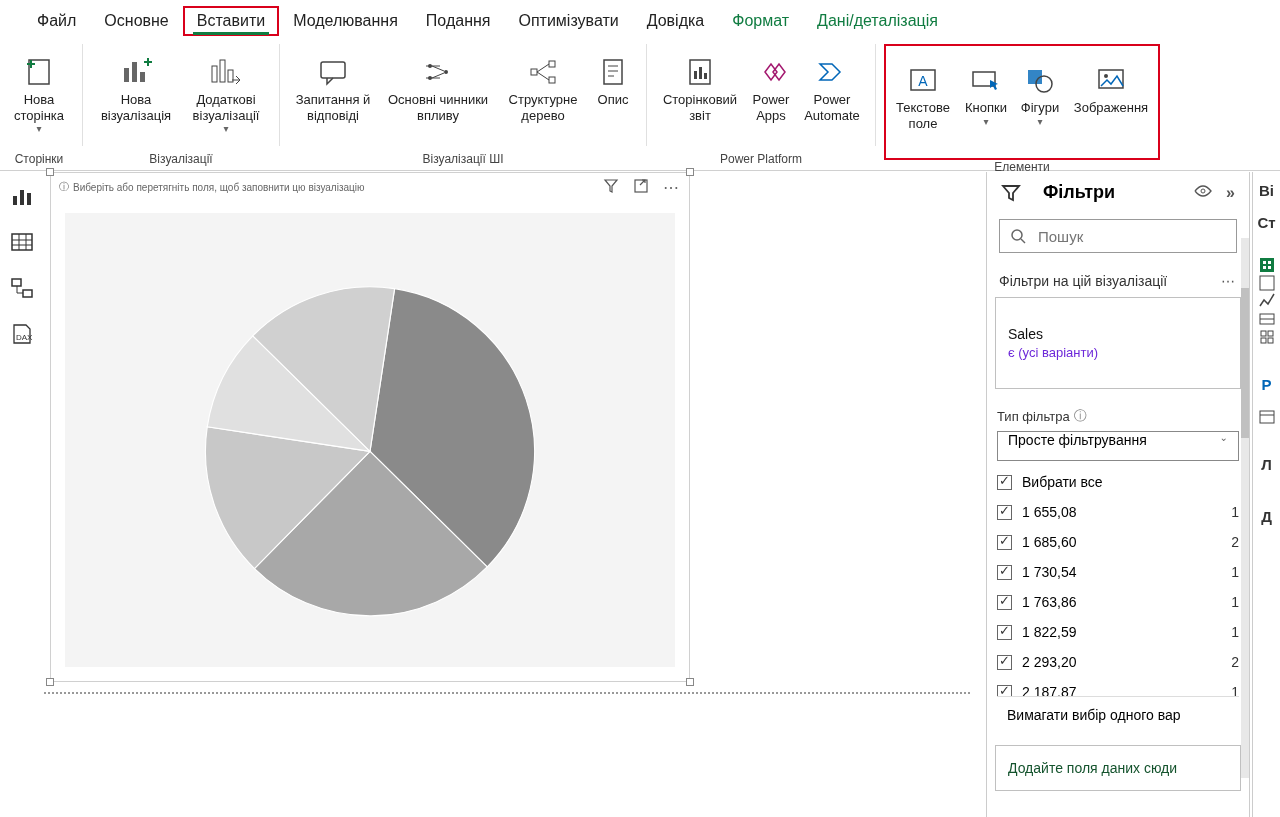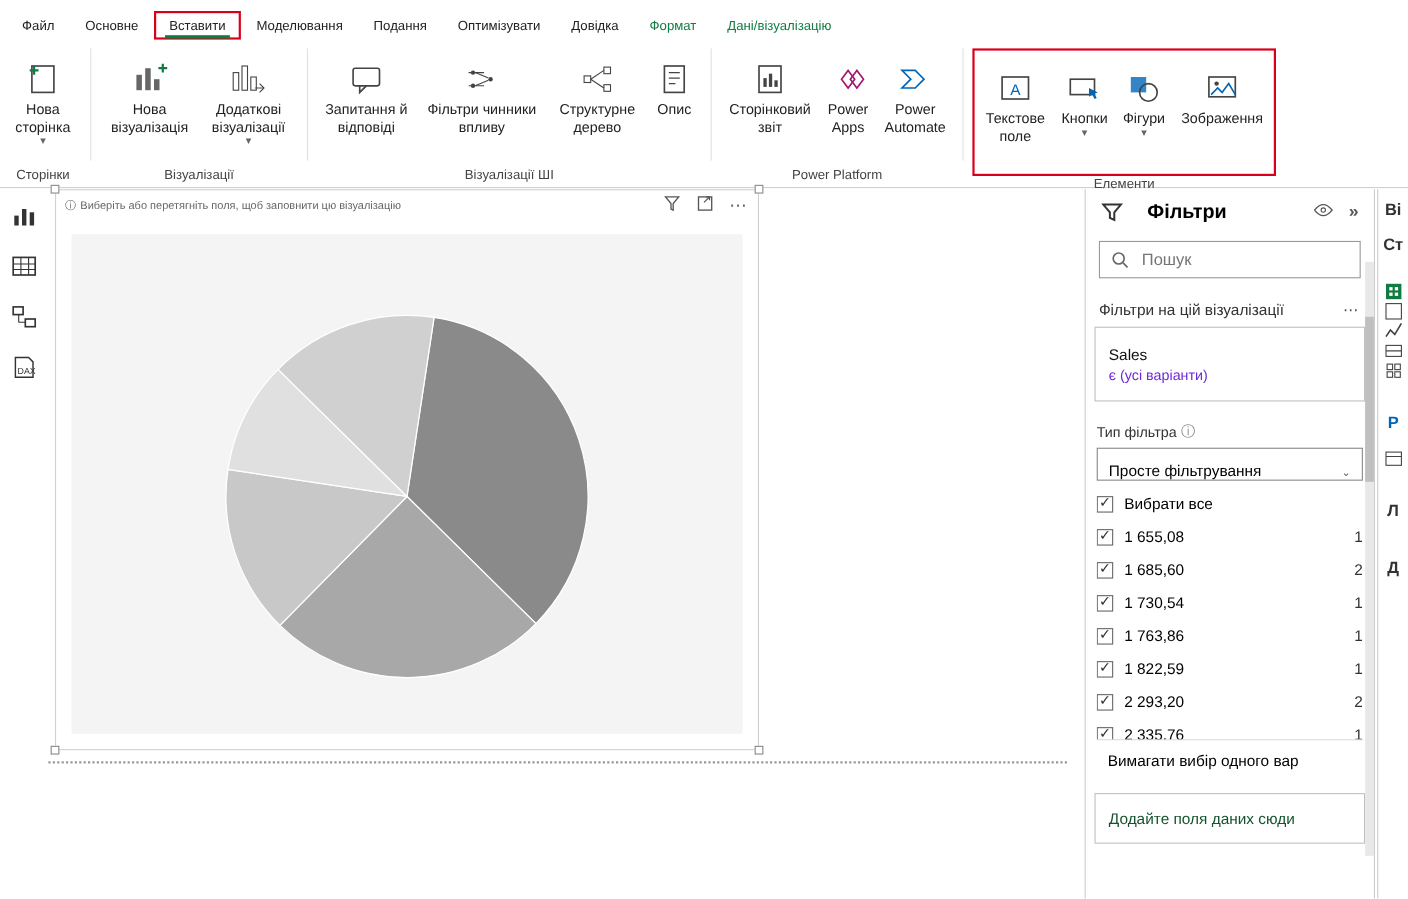--- a/index.html
+++ b/index.html
@@ -1,19 +1,19 @@
 <!DOCTYPE html>
 <html><head>
 <meta charset="utf-8">
 <style>
   * { box-sizing: border-box; font-family: "Segoe UI", Arial, sans-serif; }
   body { margin: 0; background: #fff; overflow: hidden; width: 1280px; height: 817px; position: relative; }
 
   
-  .tabs { display: flex; height: 36px; align-items: flex-end; padding: 0 6px; gap: 0; font-size: 12px; }
+  .tabs { display: flex; height: 36px; align-items: flex-end; padding: 0 23px; gap: 0; font-size: 16px; }
   .tab { padding: 6px 14px 6px 14px; color: #222; cursor: pointer; }
   .tab.active { position: relative; }
   .tab.active::after { content: ""; position: absolute; left: 8px; right: 8px; bottom: -1px; height: 3px; background: #107c41; }
   .tab.highlight { border: 2px solid #d9001b; padding: 4px 12px; }
   .tab.green { color: #107c41; }
 
   
   .ribbon { display: flex; height: 135px; border-bottom: 1px solid #d0d0d0; }
   .rgroup { display: flex; flex-direction: column; align-items: center; padding: 6px 4px 0 4px; position: relative; }
   .rgroup .buttons { display: flex; align-items: flex-start; height: 108px; }
@@ -41,25 +41,25 @@
   .page-sep { position: absolute; left: 0; right: 0; top: 520px; border-top: 2px dotted #999; }
 
   
   .filters { position: absolute; top: 172px; right: 30px; width: 264px; bottom: 0; border-left: 1px solid #ccc; border-right: 1px solid #ccc; display: flex; flex-direction: column; font-size: 13px; }
   .filters-head { display: flex; align-items: center; padding: 10px 14px; gap: 22px; font-size: 18px; font-weight: 600; }
   .filters-head .icons { margin-left: auto; display: flex; gap: 14px; color: #555; font-size: 16px; }
   .searchbox { margin: 6px 12px; border: 1px solid #999; display: flex; align-items: center; height: 34px; padding: 0 10px; gap: 10px; }
   .searchbox input { border: none; outline: none; flex: 1; font-size: 15px; color: #666; background: transparent; }
   .section-title { display: flex; align-items: center; padding: 14px 12px 8px 12px; font-size: 14px; color: #333; }
   .section-title .dots { margin-left: auto; color: #555; letter-spacing: 2px; }
-  .card { margin: 0 8px 8px 8px; border: 1px solid #c0c0c0; padding: 16px 12px; }
+  .card { margin: 0 8px 8px 8px; border: 1px solid #c0c0c0; padding: 28px 12px; }
   .card .field { font-size: 14px; color: #111; }
   .card .sub { font-size: 13px; color: #6d28d9; margin-top: 3px; }
   .filter-type { margin: 10px 10px 6px 10px; font-size: 13px; color: #333; display: flex; align-items: center; gap: 4px; }
-  .select { margin: 0 10px 6px 10px; border: 1px solid #888; height: 30px; display: flex; align-items: flex-end; padding: 0 10px; font-size: 14px; justify-content: space-between; }
+  .select { margin: 0 10px 6px 10px; border: 1px solid #888; height: 30px; display: flex; align-items: flex-start; padding: 0 10px; font-size: 14px; justify-content: space-between; }
   .checklist { margin: 0 10px; max-height: 230px; overflow: hidden; border-bottom: 1px solid #ddd; padding-bottom: 6px; }
   .checkrow { display: flex; align-items: center; height: 30px; font-size: 14px; gap: 10px; }
   .checkrow .cb { width: 15px; height: 15px; border: 1px solid #666; position: relative; }
   .checkrow .cb.checked::after { content: "✓"; position: absolute; top: -3px; left: 1px; font-size: 13px; color: #333; }
   .checkrow .val { flex: 1; }
   .checkrow .count { color: #333; }
   .require-row { display: flex; align-items: center; margin: 10px 10px; gap: 10px; font-size: 14px; }
   .addfields { margin: 12px 8px; border: 1px solid #c0c0c0; padding: 14px 12px; color: #14532d; font-size: 14px; }
   .scrollbar { position: absolute; top: 66px; right: 0; width: 8px; height: 540px; background: #e8e8e8; }
   .scrollthumb { position: absolute; top: 50px; width: 8px; height: 150px; background: #c0c0c0; }
@@ -76,21 +76,21 @@
 
 <div class="tabs">
   <div class="tab">Файл</div>
   <div class="tab">Основне</div>
   <div class="tab active highlight">Вставити</div>
   <div class="tab">Моделювання</div>
   <div class="tab">Подання</div>
   <div class="tab">Оптимізувати</div>
   <div class="tab">Довідка</div>
   <div class="tab green">Формат</div>
-  <div class="tab green">Дані/візуалізацію</div>
+  <div class="tab green">Дані/деталізація</div>
 </div>
 
 <div class="ribbon">
 
   <div class="rgroup">
     <div class="buttons">
       <div class="rbtn">
         <div class="ric">
           <svg width="32" height="32">
               <rect x="6" y="4" width="20" height="24" fill="none" stroke="#444" stroke-width="1.5"></rect>
@@ -160,21 +160,21 @@
             <svg width="32" height="28">
               <circle cx="8" cy="8" r="2" fill="#444"></circle>
               <circle cx="8" cy="20" r="2" fill="#444"></circle>
               <circle cx="24" cy="14" r="2" fill="#444"></circle>
               <line x1="10" y1="8" x2="22" y2="13" stroke="#444"></line>
               <line x1="10" y1="20" x2="22" y2="15" stroke="#444"></line>
               <line x1="4" y1="8" x2="18" y2="8" stroke="#444"></line>
               <line x1="4" y1="20" x2="18" y2="20" stroke="#444"></line>
             </svg>
           </div>
-        <span style="white-space:pre-line">Фільтри чинники
+        <span style="white-space:pre-line">Основні чинники
 впливу</span>
       </div>
       <div class="rbtn wide">
         <div class="ric">
             <svg width="32" height="28">
               <rect x="4" y="11" width="6" height="6" fill="none" stroke="#444"></rect>
               <rect x="22" y="3" width="6" height="6" fill="none" stroke="#444"></rect>
               <rect x="22" y="19" width="6" height="6" fill="none" stroke="#444"></rect>
               <line x1="10" y1="14" x2="22" y2="6" stroke="#444"></line>
               <line x1="10" y1="14" x2="22" y2="22" stroke="#444"></line>
@@ -437,21 +437,21 @@
           <span class="val">1 822,59</span>
           <span class="count">1</span>
         </div>
         <div class="checkrow">
           <div class="cb checked"></div>
           <span class="val">2 293,20</span>
           <span class="count">2</span>
         </div>
         <div class="checkrow">
           <div class="cb checked"></div>
-          <span class="val">2 335,76</span>
+          <span class="val">2 187,87</span>
           <span class="count">1</span>
         </div>
       </div>
   </div>
   <div class="require-row">
     <div class="cb unchecked"></div>
     <span>Вимагати вибір одного вар</span>
   </div>
   <div class="addfields">
     <span>Додайте поля даних сюди</span>

